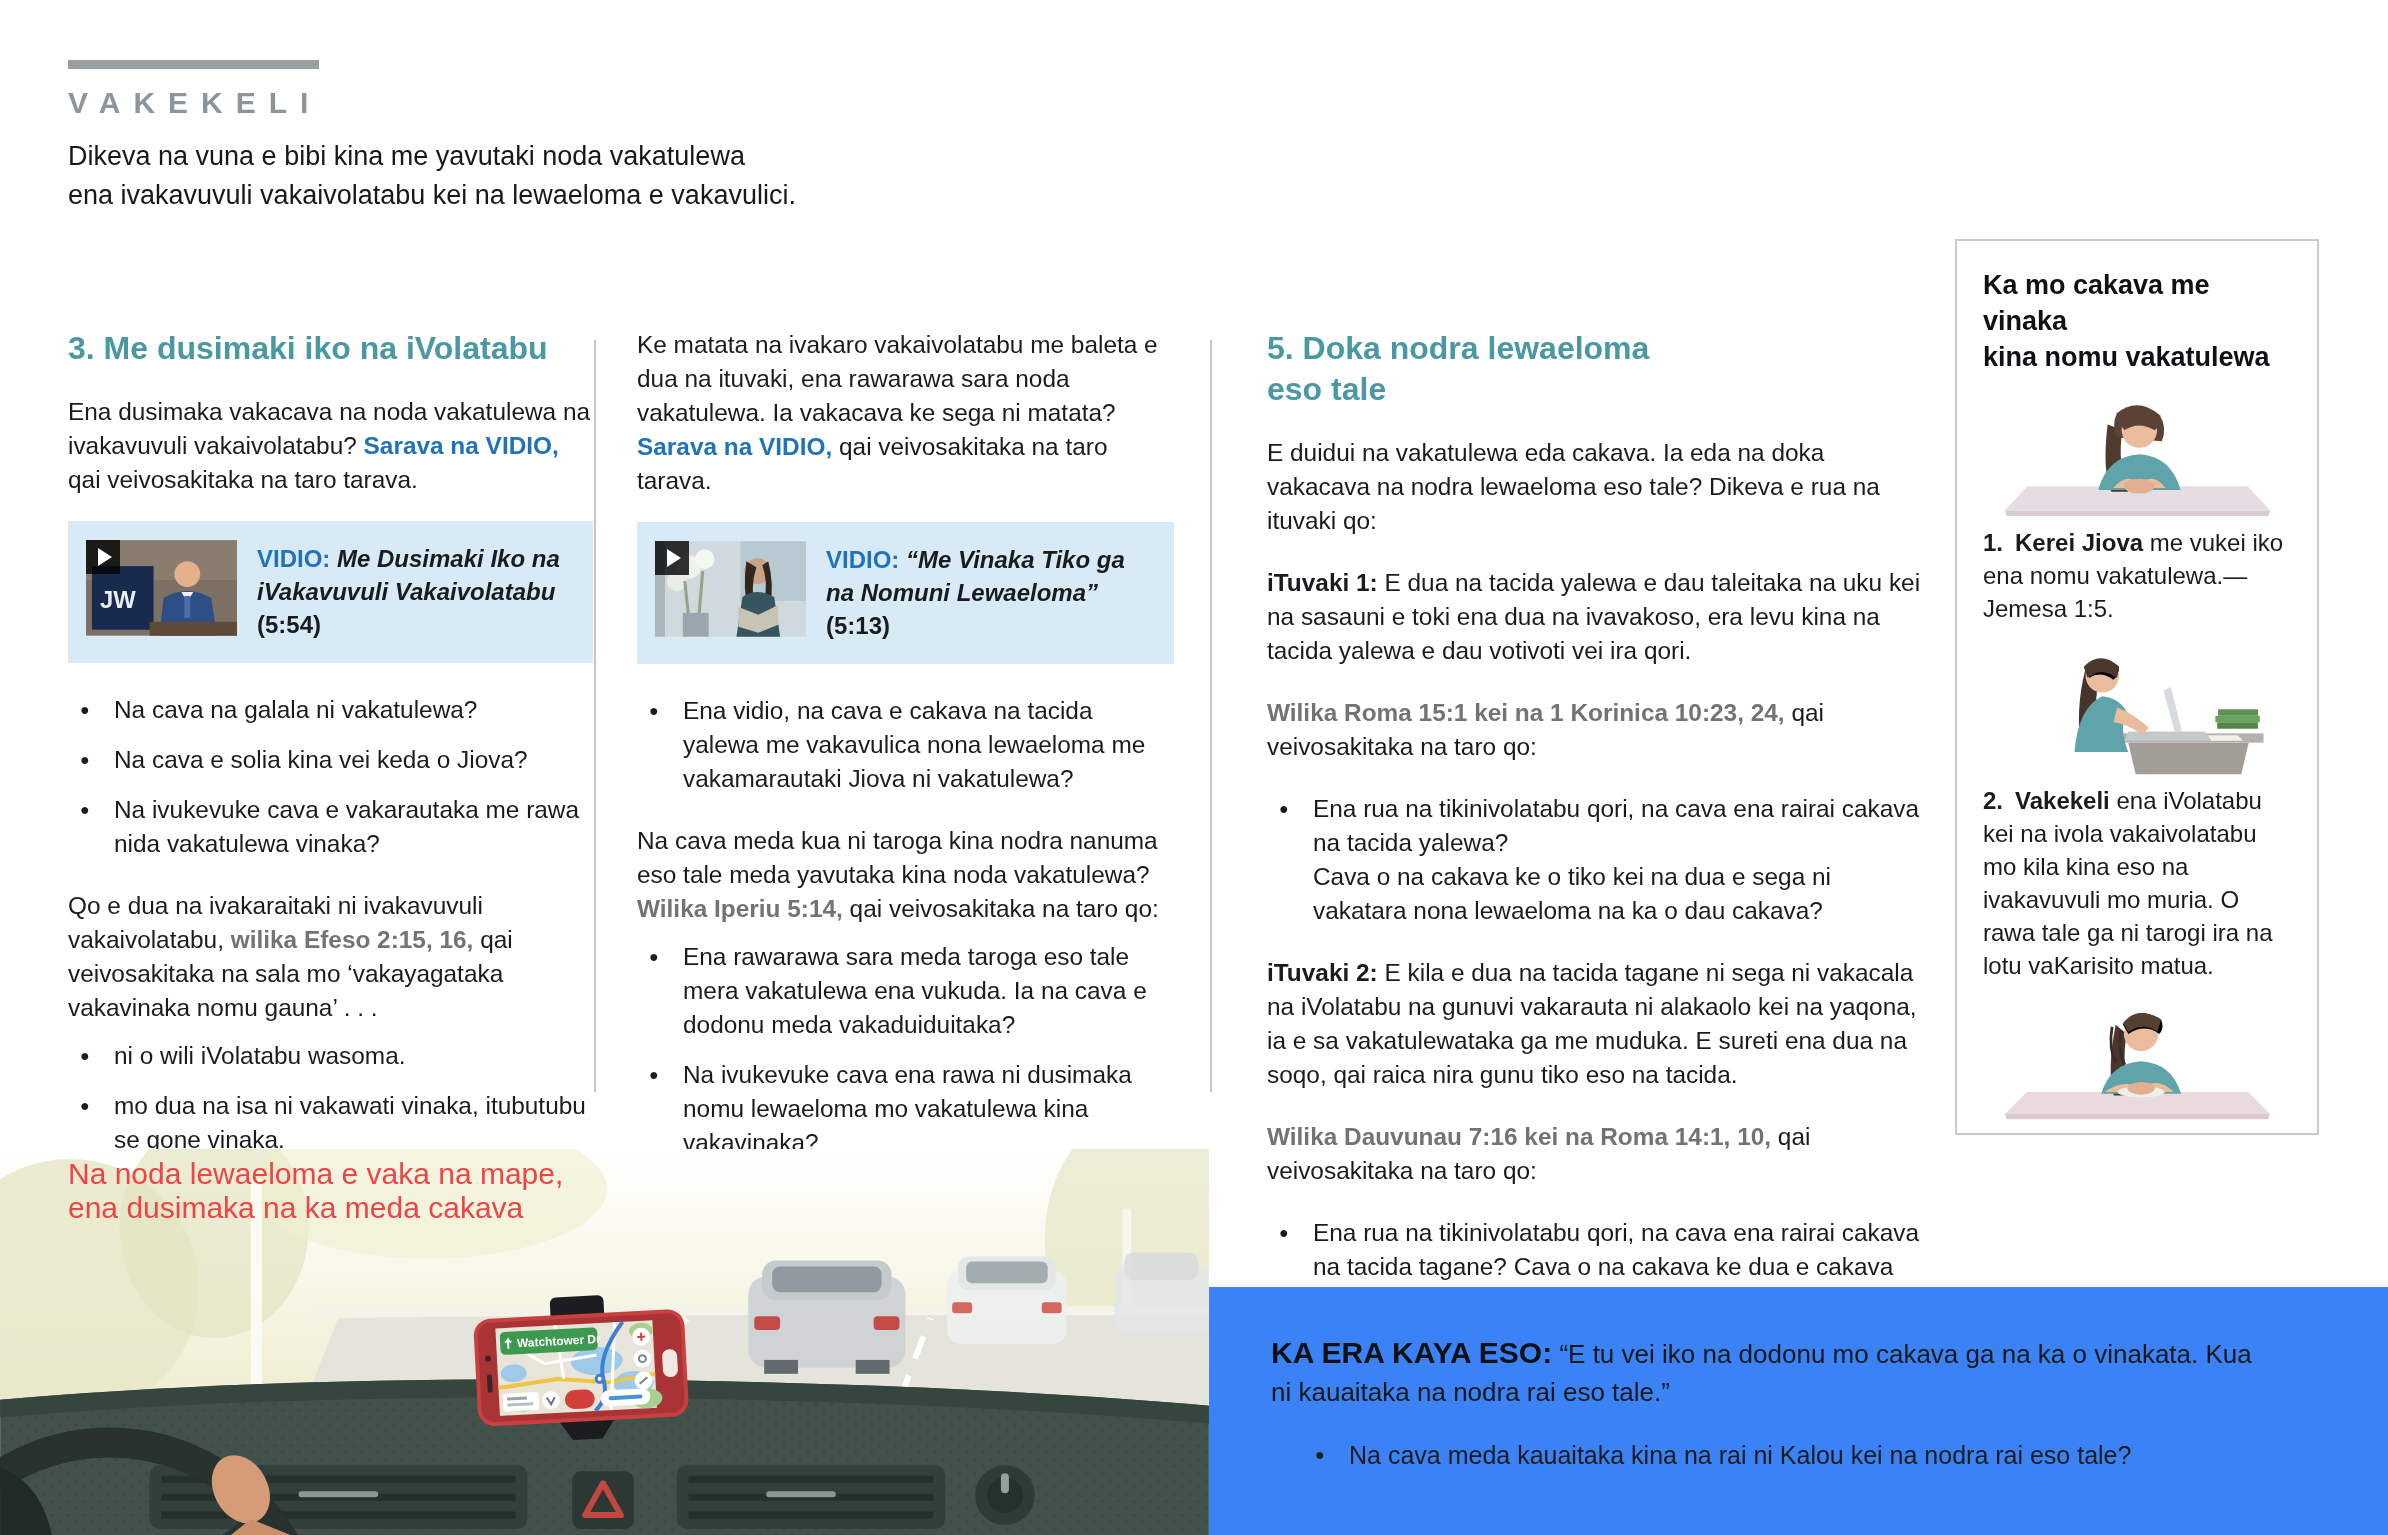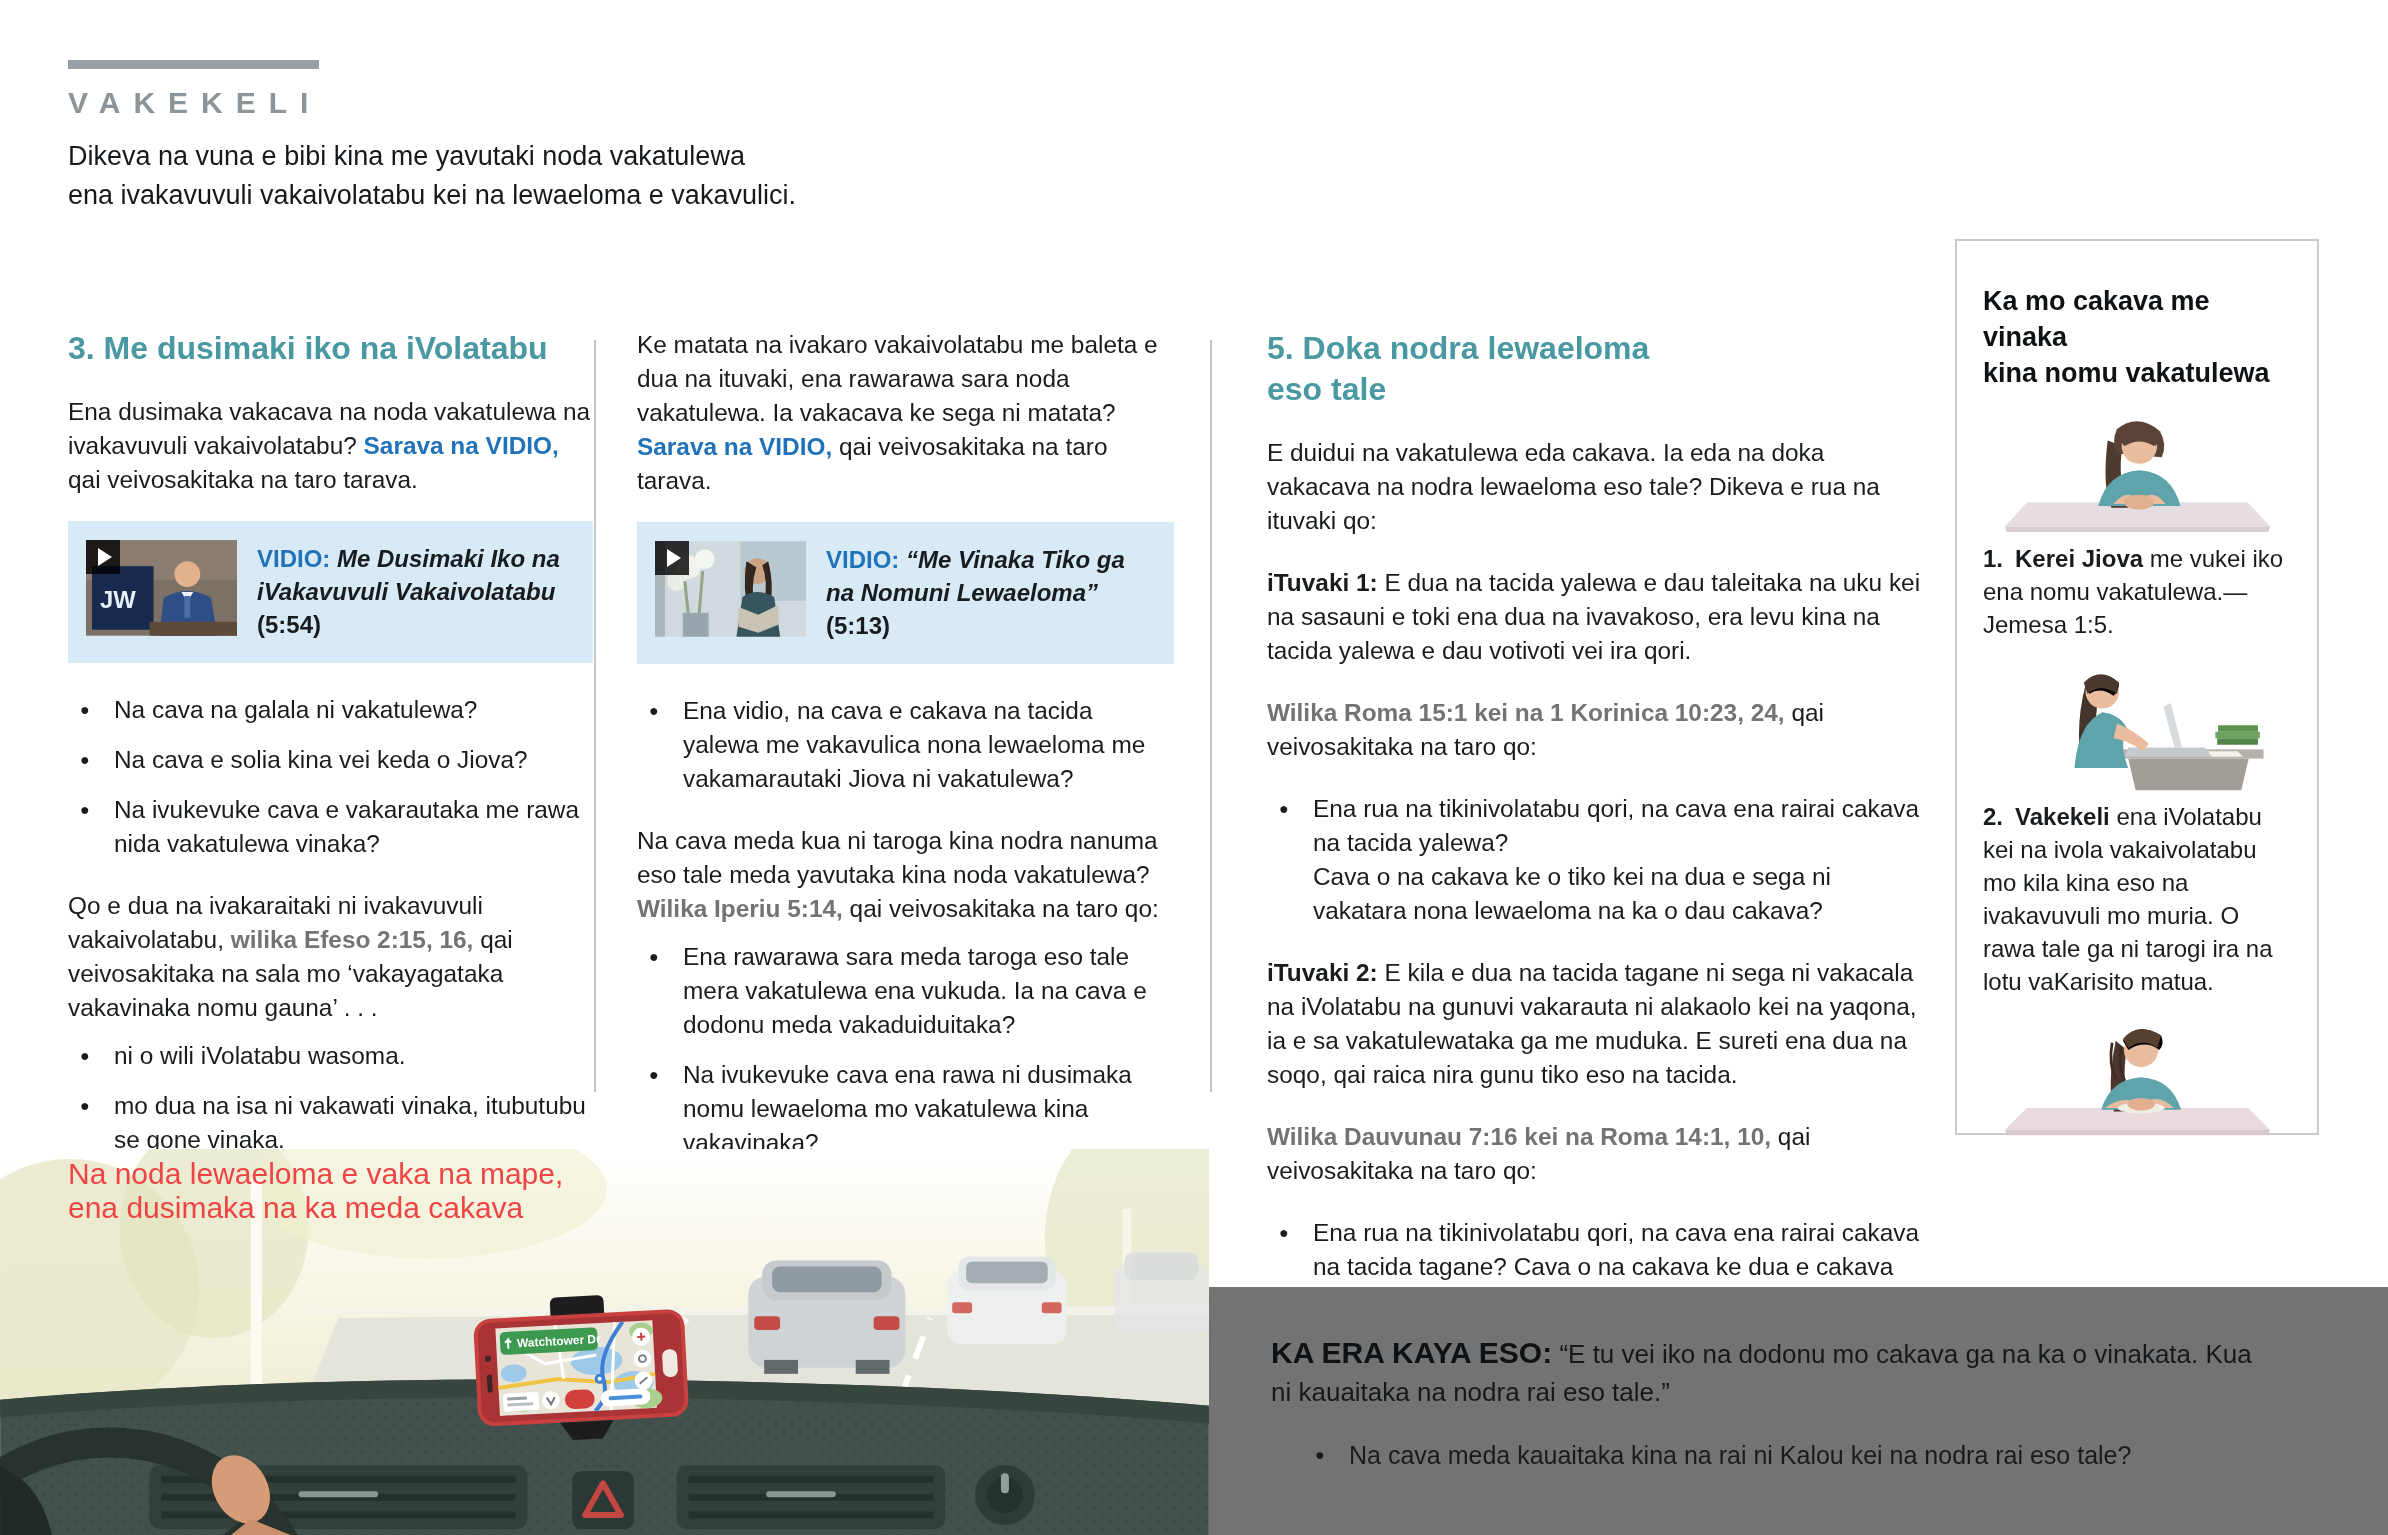--- a/index.html
+++ b/index.html
@@ -37,32 +37,32 @@
   .vtitle{font-weight:bold;font-style:italic;}
   .vduration{font-weight:bold;}
 
   .li{display:flex;margin:0 0 16px 0;}
   .li .dot{flex:none;width:18px;margin:0 16px 0 12px;font-size:16px;line-height:34px;}
   .li .txt{font-size:24.4px;line-height:34px;}
   .gap-top{margin-top:28px;}
 
   
   .sidebox{position:absolute;left:1955px;top:239px;width:364px;height:896px;border:2px solid #c7cbcd;
-           background:#fff;box-sizing:border-box;padding:42px 26px 20px 26px;}
+           background:#fff;box-sizing:border-box;padding:26px 26px 20px 26px;}
   .side-title{font-size:27px;line-height:36px;font-weight:bold;color:#0f1214;margin:0 0 6px 0;}
   .side-img{display:block;margin:12px auto 8px auto;}
   .side-item{font-size:24px;line-height:33px;margin:0 0 2px 0;}
   .side-num{font-weight:bold;margin-right:12px;}
 
   
   .scene{position:absolute;left:0;top:1149px;width:1209px;height:386px;}
   .caption{position:absolute;left:68px;top:1157px;font-size:30px;line-height:34px;color:#ef4444;z-index:3;}
 
   
-  .quote-panel{position:absolute;left:1209px;top:1287px;width:1179px;height:249px;background:#737373;box-sizing:border-box;}
+  .quote-panel{position:absolute;left:1209px;top:1287px;width:1179px;height:249px;background:#3b82f6;box-sizing:border-box;}
   .quote-inner{padding:47px 0 0 62px;width:1005px;}
   .quote-label{font-size:30px;font-weight:bold;color:#0f1214;}
   .quote-text{font-size:26px;line-height:38px;color:#16191b;}
   .quote-li{display:flex;margin-top:26px;}
   .quote-li .dot{flex:none;width:18px;margin:0 16px 0 44px;font-size:16px;line-height:36px;}
   .quote-li .txt{font-size:25px;line-height:36px;}
 </style>
 </head>
 <body>
 

